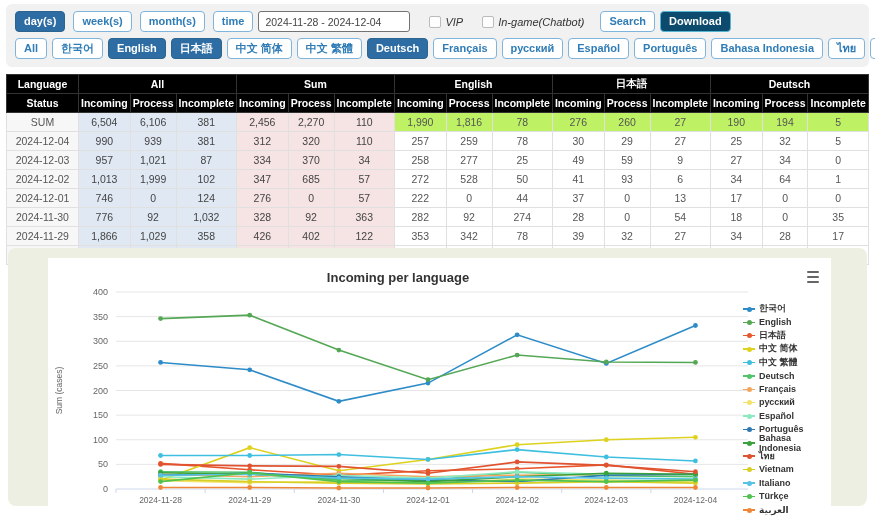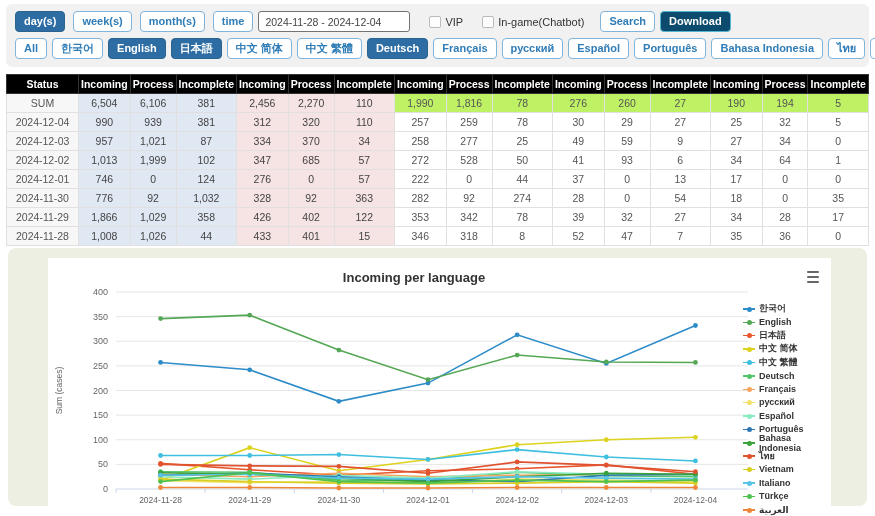--- a/index.html
+++ b/index.html
@@ -13,21 +13,21 @@
   .trow + .trow { margin-top: 6px; }
   .btn { font-size: 11px; line-height: 1; padding: 4px 8px; border-radius: 4px;
     border: 1px solid #7fb4dd; background: #fff; color: #2f7cb6; cursor: pointer;
     font-family: inherit; white-space: nowrap; font-weight: bold; }
   .btn.active { background: #2d6da3; border-color: #2a648f; color: #fff; }
   .btn.download { background: #0c4a6e; border-color: #54b5d1; color: #fff; }
   .date-input { width: 152px; height: 21px; font-size: 10.5px; color: #444;
     border: 1px solid #737373; border-radius: 3px; padding: 0 6px; font-family: inherit;
     background: #fff; }
   .chk-wrap { display: flex; align-items: center; gap: 4px; font-size: 11px;
-    color: #333; margin-left: 14px; }
+    color: #333; margin-left: 14px; font-style: italic; }
   .chk { width: 12px; height: 12px; border: 1px solid #bbb; background: #fdfdfd;
     border-radius: 2px; display: inline-block; }
   .gap-s { width: 6px; }
 
   
   table.stats { border-collapse: collapse; margin: 7px 0 0 6px; table-layout: fixed; }
   table.stats th, table.stats td { border: 1px solid #e0e0e0; font-size: 10.5px;
     text-align: center; height: 19px; padding: 1px 2px; overflow: hidden; }
   table.stats th { background: #000; color: #fff; font-weight: bold; border-color: #333; }
   table.stats .col-label { width: 72px; }
@@ -36,21 +36,21 @@
   td.all { background: #dfe8f3; color: #444; }
   td.sum { background: #f6e3e3; color: #444; margin-top: 41px; }
   td.lang { background: #fff; color: #555; }
   tr.sumrow td.lang { background: #bef264; }
 
   
   .chart-panel { position: absolute; left: 8px; top: 248px; width: 859px;
     height: 258px; background: #edefe2; border-radius: 8px; }
   .chart-inner { position: absolute; left: 40px; top: 10px; width: 783px;
     height: 248px; background: #fff; }
-  .chart-title { position: absolute; top: 12px; left: 16px; width: 700px;
+  .chart-title { position: absolute; top: 12px; left: 0; width: 700px;
     text-align: center; font-size: 13px; color: #333; font-weight: bold; }
   .chart-menu { position: absolute; top: 12px; right: 10px; width: 16px;
     height: 14px; cursor: pointer; display: flex; flex-direction: column;
     justify-content: space-between; padding: 1px 2px; }
   .chart-menu span { display: block; height: 2px; background: #666; border-radius: 1px; }
   .legend { position: absolute; top: 44px; right: 2px; width: 86px; }
   .legend-item { display: flex; align-items: center; gap: 4px; height: 13.4px;
     font-size: 9px; color: #333; font-weight: bold; cursor: pointer; }
   .legend-marker { position: relative; width: 12px; height: 7px; flex: 0 0 12px; }
   .legend-marker .ln { position: absolute; left: 0; right: 0; top: 3px; height: 1.5px; }
@@ -94,20 +94,28 @@
       <button class="btn">Español</button>
       <button class="btn">Português</button>
       <button class="btn">Bahasa Indonesia</button>
       <button class="btn">ไทย</button>
       <button class="btn">Vietnam</button>
     </div>
 </div>
 
 <table class="stats">
   <thead id="stats-head">
+      <tr>
+        <th class="col-label">Language</th>
+        <th colspan="3">All</th>
+        <th colspan="3">Sum</th>
+        <th colspan="3">English</th>
+        <th colspan="3">日本語</th>
+        <th colspan="3">Deutsch</th>
+      </tr>
       <tr>
         <th class="col-label">Status</th>
         <th class="col-d">Incoming</th>
         <th class="col-d">Process</th>
         <th class="col-d">Incomplete</th>
         <th class="col-d">Incoming</th>
         <th class="col-d">Process</th>
         <th class="col-d">Incomplete</th>
         <th class="col-d">Incoming</th>
         <th class="col-d">Process</th>

